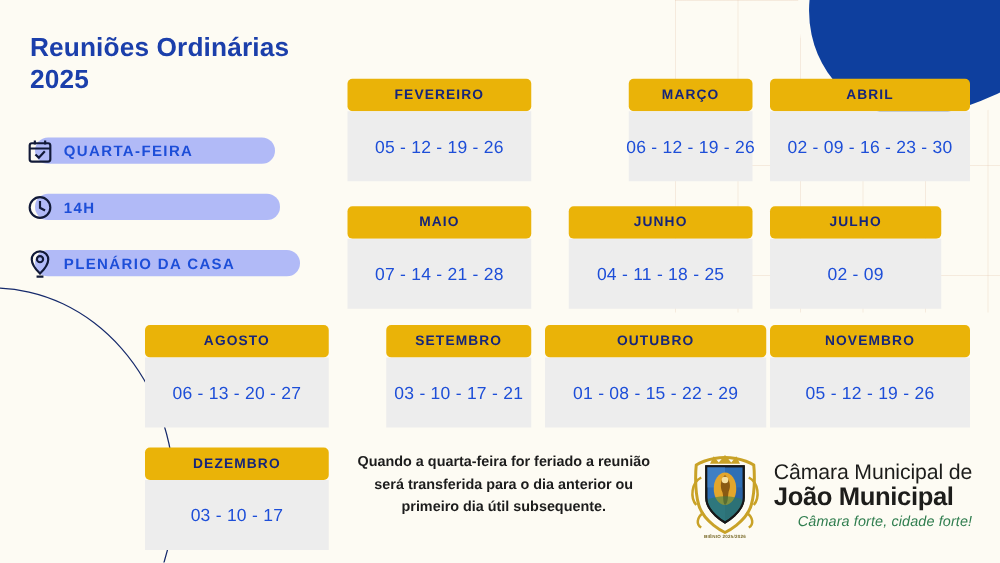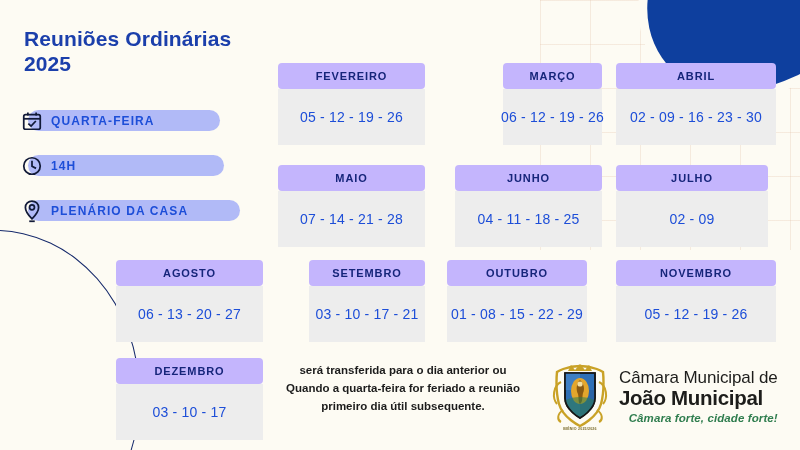--- a/index.html
+++ b/index.html
@@ -105,21 +105,21 @@
   .pill-2 .pill-bar { width: 196px; }
   .pill-3 .pill-bar { width: 212px; }
 
   
   .card {
     position: absolute;
     width: 147px;
   }
   .card-head {
     height: 26px;
-    background: #c4b5fd;
+    background: #eab308;
     border-radius: 4px;
     display: flex;
     align-items: center;
     justify-content: center;
     color: #16257a;
     font-size: 11px;
     font-weight: bold;
     letter-spacing: .9px;
   }
   .card-body {
@@ -182,21 +182,21 @@
     font-weight: bold;
     line-height: 1.12;
     letter-spacing: -.3px;
   }
   .logo-l3 {
     margin-top: 3px;
     text-align: right;
     color: #2f7d4e;
     font-size: 11.5px;
     font-style: italic;
-    font-weight: bold;
+    font-weight: normal;
     letter-spacing: .1px;
   }
 </style>
 </head>
 <body>
 
 <div class="bg-grid"></div>
 <div class="bg-blob"></div>
 <div class="bg-arc"></div>
 
@@ -260,50 +260,50 @@
 </div>
 
 <div class="card" style="left:278px; top:165px;">
   <div class="card-head">MAIO</div>
   <div class="card-body">07 - 14 - 21 - 28</div>
 </div>
 <div class="card" style="left:455px; top:165px;">
   <div class="card-head">JUNHO</div>
   <div class="card-body">04 - 11 - 18 - 25</div>
 </div>
-<div class="card" style="left:616px; top:165px; width:152px;">
+<div class="card" style="left:616px; top:165px; width:137px;">
   <div class="card-head">JULHO</div>
   <div class="card-body">02 - 09</div>
 </div>
 
 <div class="card" style="left:116px; top:260px;">
   <div class="card-head">AGOSTO</div>
   <div class="card-body">06 - 13 - 20 - 27</div>
 </div>
 <div class="card" style="left:278px; top:260px;padding-left:31px;">
   <div class="card-head">SETEMBRO</div>
   <div class="card-body">03 - 10 - 17 - 21</div>
 </div>
-<div class="card" style="left:447px; top:260px; width:140px;">
+<div class="card" style="left:436px; top:260px; width:177px;">
   <div class="card-head">OUTUBRO</div>
   <div class="card-body">01 - 08 - 15 - 22 - 29</div>
 </div>
 <div class="card" style="left:616px; top:260px; width:160px;">
   <div class="card-head">NOVEMBRO</div>
   <div class="card-body">05 - 12 - 19 - 26</div>
 </div>
 
 <div class="card" style="left:116px; top:358px;">
   <div class="card-head">DEZEMBRO</div>
   <div class="card-body">03 - 10 - 17</div>
 </div>
 
 <div class="note">
+  <div>Quando a quarta-feira for feriado a reunião</div>
   <div>será transferida para o dia anterior ou</div>
-  <div>Quando a quarta-feira for feriado a reunião</div>
   <div>primeiro dia útil subsequente.</div>
 </div>
 
 <div class="logo">
 
   <div class="emblem">
     <svg width="62" height="72" viewBox="0 0 62 72">
 
       <path d="M31 6 C17 6 8 12 8 12 C8 12 6 30 10 44 C14 58 31 66 31 66 C31 66 48 58 52 44 C56 30 54 12 54 12 C54 12 45 6 31 6 Z" fill="none" stroke="#c9a227" stroke-width="2.4"></path>
       <path d="M12 22 C4 26 3 38 8 44 M50 22 C58 26 59 38 54 44" fill="none" stroke="#c9a227" stroke-width="2"></path>

